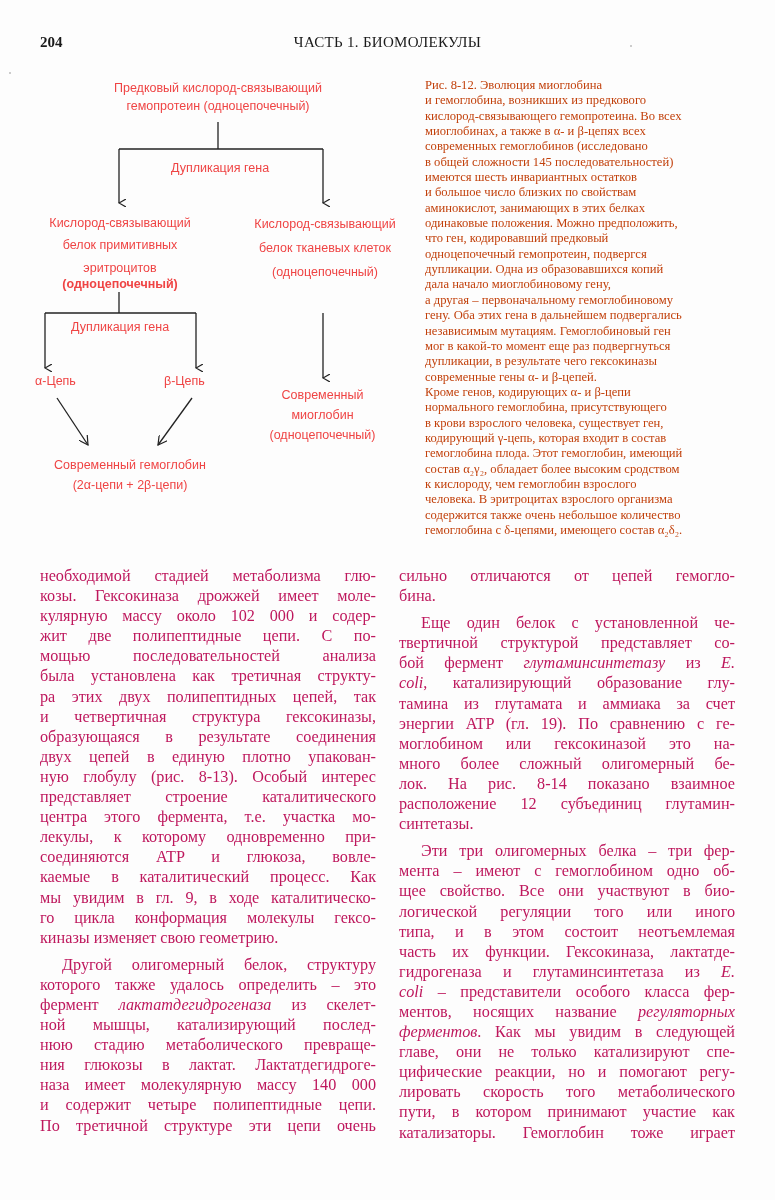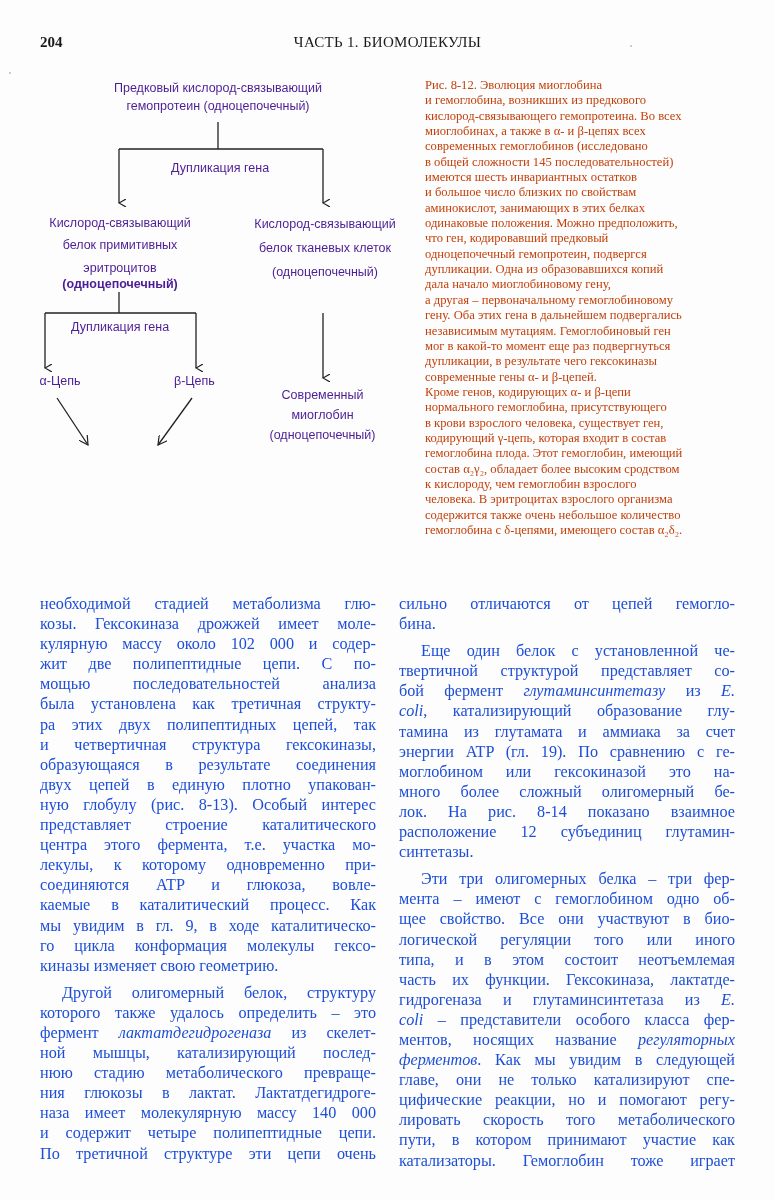--- a/index.html
+++ b/index.html
@@ -8,35 +8,35 @@
     font-family: "Liberation Serif", "DejaVu Serif", serif; color: #1a1a1a;
   }
   .page-num { position: absolute; left: 40px; top: 34px; font-size: 15px; font-weight: bold; }
   .running-head { position: absolute; left: 0; width: 775px; top: 34px; text-align: center; font-size: 15px; letter-spacing: 0.3px; }
   .dot { position: absolute; width: 2px; height: 2px; background: #bbb; border-radius: 1px; }
 
   
   .diagram { position: absolute; left: 0; top: 0; width: 410px; height: 560px; }
   .dlabel {
     position: absolute; font-family: "Liberation Sans", "DejaVu Sans", sans-serif;
-    font-size: 12.5px; line-height: 18px; text-align: center; color: #4c1d95; white-space: nowrap;
+    font-size: 12.5px; line-height: 18px; text-align: center; color: #ef4444; white-space: nowrap;
   }
   .diagram svg { position: absolute; left: 0; top: 0; }
 
   
   .caption {
     position: absolute; left: 425px; top: 78px; width: 320px;
     font-size: 12.6px; line-height: 15.35px; color: #c2410c;
   }
   .caption .cline { display: block; white-space: nowrap; }
 
   
   .col {
     position: absolute; top: 566px; width: 336px;
-    font-size: 16.2px; line-height: 20.1px; text-align: justify; color: #1d4ed8; margin-top: 28px;
+    font-size: 16.2px; line-height: 20.1px; text-align: justify; color: #be185d;
   }
   .col-left { left: 40px; }
   .col-right { left: 399px; }
   .col .ln { display: block; text-align: justify; text-align-last: justify; white-space: nowrap; }
   .col .ln.last { text-align-last: left; }
   .it { font-style: italic; }
 </style>
 </head>
 <body>
 
@@ -59,29 +59,33 @@
     <div style="line-height:16px;font-weight:bold;">(одноцепочечный)</div>
   </div>
 
   <div class="dlabel" style="left:235px;top:212px;width:180px;line-height:24px;">
     <div>Кислород-связывающий</div>
     <div>белок тканевых клеток</div>
     <div>(одноцепочечный)</div>
   </div>
 
   <div class="dlabel" style="left:20px;top:318px;width:200px;">Дупликация гена</div>
-  <div class="dlabel" style="left:35px;top:372px;width:50px;text-align:center;">α-Цепь</div>
-  <div class="dlabel" style="left:174px;top:372px;width:60px;text-align:left;">β-Цепь</div>
+  <div class="dlabel" style="left:35px;top:372px;width:50px;text-align:left;">α-Цепь</div>
+  <div class="dlabel" style="left:164px;top:372px;width:60px;text-align:left;">β-Цепь</div>
 
   <div class="dlabel" style="left:255px;top:385px;width:135px;line-height:20px;">
     <div>Современный</div>
     <div>миоглобин</div>
     <div>(одноцепочечный)</div>
   </div>
 
+  <div class="dlabel" style="left:25px;top:455px;width:210px;line-height:20px;">
+    <div>Современный гемоглобин</div>
+    <div>(2α-цепи + 2β-цепи)</div>
+  </div>
 
   <svg width="410" height="560">
     <defs>
       <marker id="ah" markerWidth="8" markerHeight="8" refX="4" refY="7" orient="auto" markerUnits="userSpaceOnUse">
         <path d="M0,0 L4,7 L8,0" fill="none" stroke="#222" stroke-width="1.2"></path>
       </marker>
       <marker id="ah2" markerWidth="10" markerHeight="10" refX="9" refY="5" orient="auto" markerUnits="userSpaceOnUse">
         <path d="M0,0 L9,5 L0,10" fill="none" stroke="#222" stroke-width="1.2"></path>
       </marker>
     </defs>

